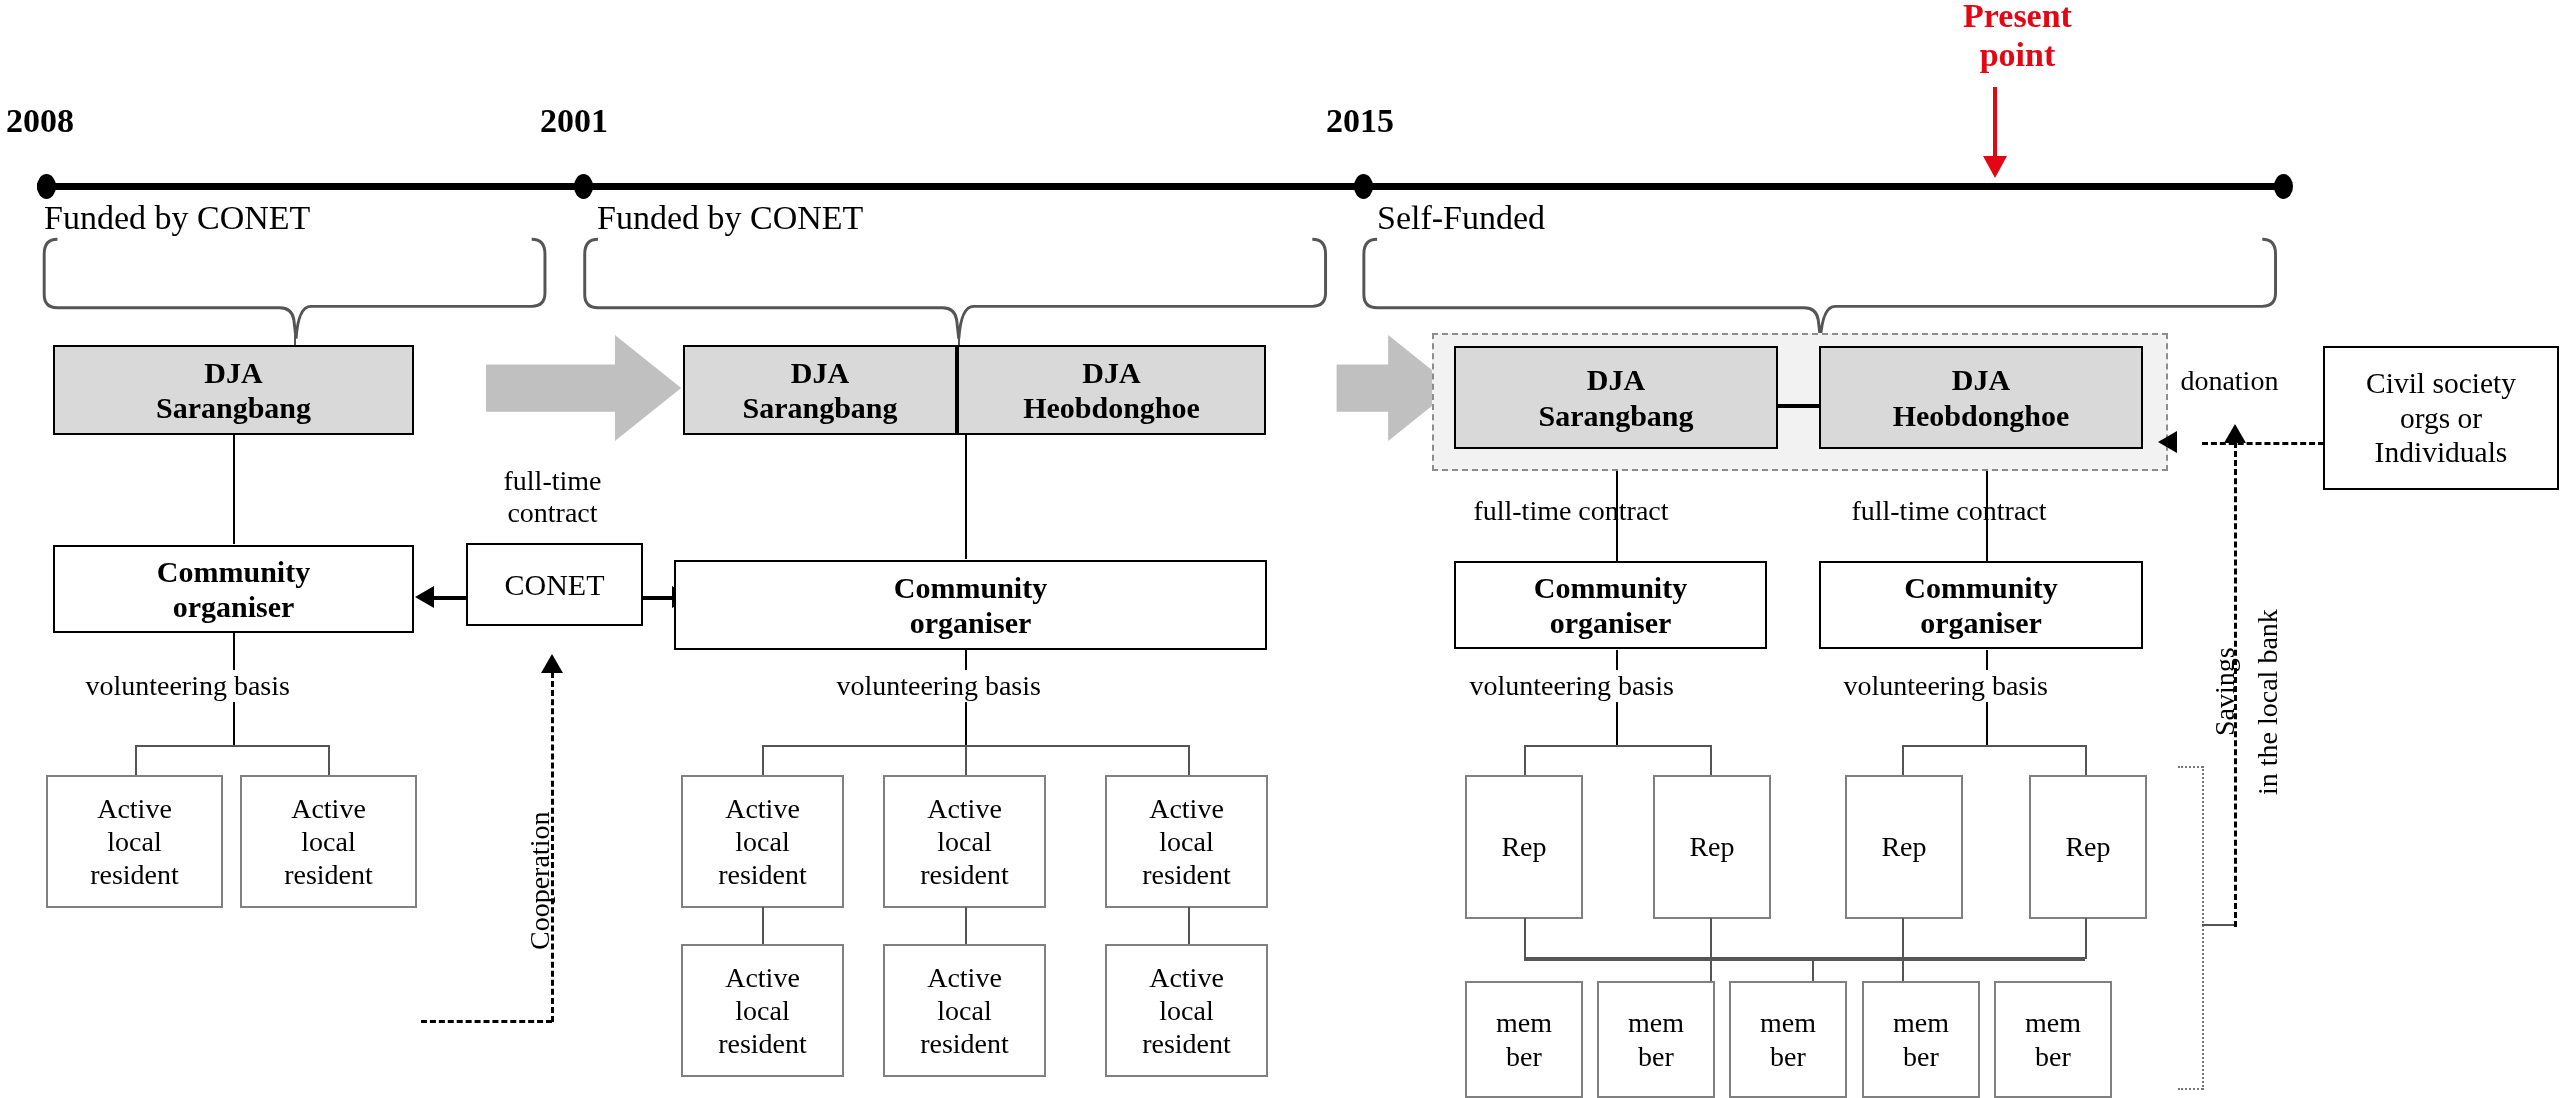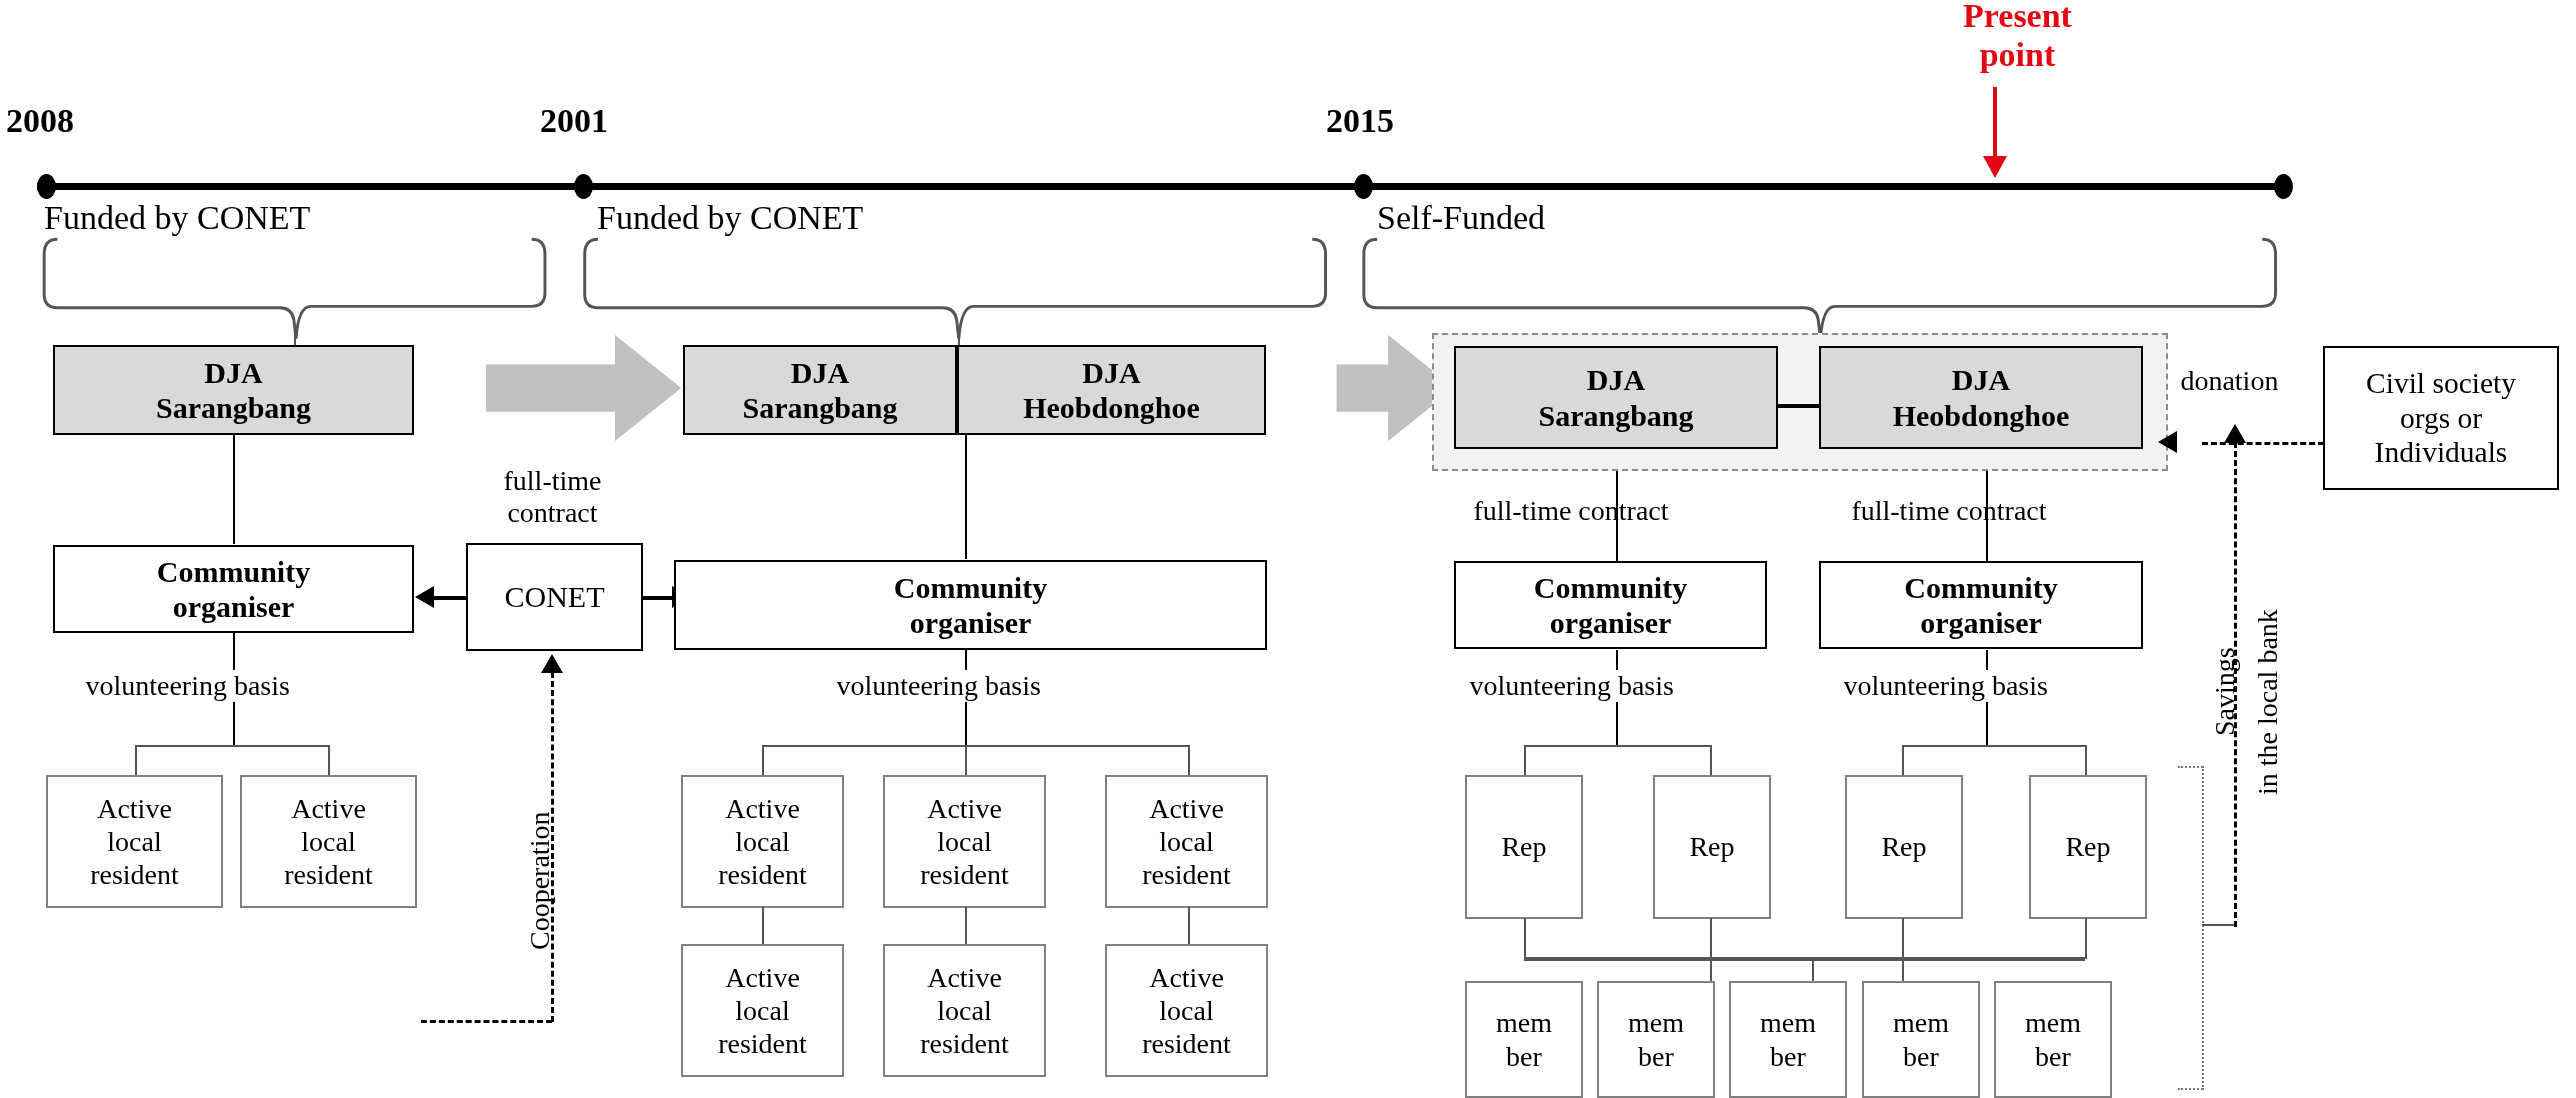--- a/index.html
+++ b/index.html
@@ -142,21 +142,21 @@
   <div class="dash-h" style="left:421px;top:1020px;width:131px;"></div>
   <div class="dash-v" style="left:551px;top:672px;height:350px;"></div>
   <div class="arrow-u" style="left:541px;top:654px;"></div>
   <div class="vtext" style="left:524px;top:950px;">Cooperation</div>
 
   <div class="ctr" style="left:464px;top:465px;width:177px;font-size:28px;">
     <span>full-time</span><br>
     <span>contract</span>
   </div>
 
-  <div class="box plain" style="left:466px;top:543px;width:177px;height:108px;font-weight:normal;">
+  <div class="box plain" style="left:466px;top:543px;width:177px;height:83px;font-weight:normal;">
     <span>CONET</span>
   </div>
 
   <div class="hl" style="left:434px;top:596px;width:33px;height:4.4px;"></div>
   <div class="arrow-l" style="left:415px;top:586px;"></div>
 
   <div class="hl" style="left:642px;top:596px;width:31px;height:4.4px;"></div>
   <div class="arrow-r" style="left:672px;top:586px;"></div>
 
   <div class="vl-g" style="left:958px;top:335px;height:11px;"></div>

